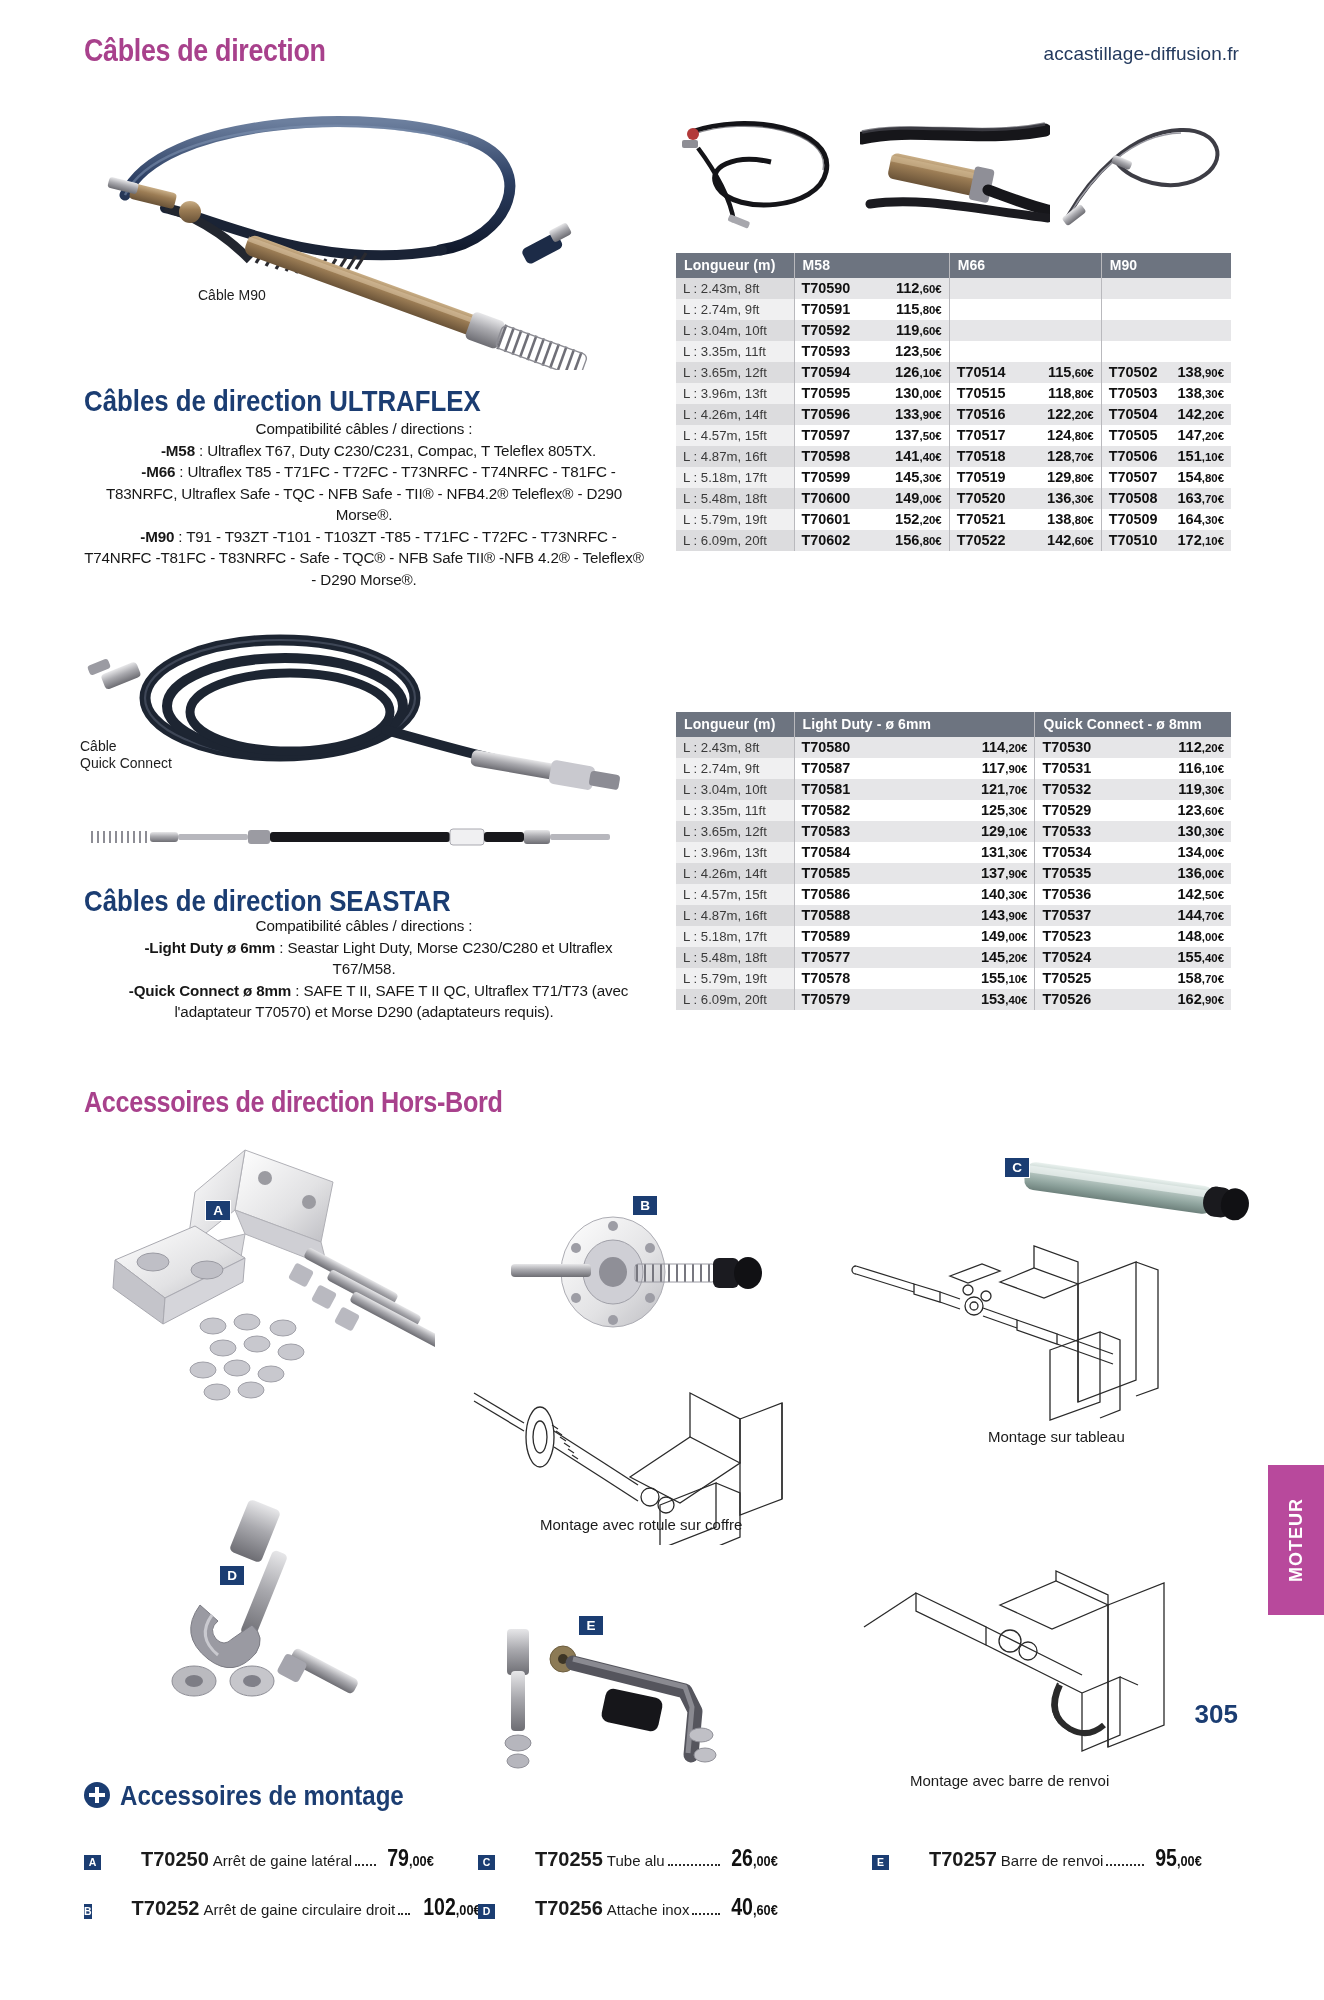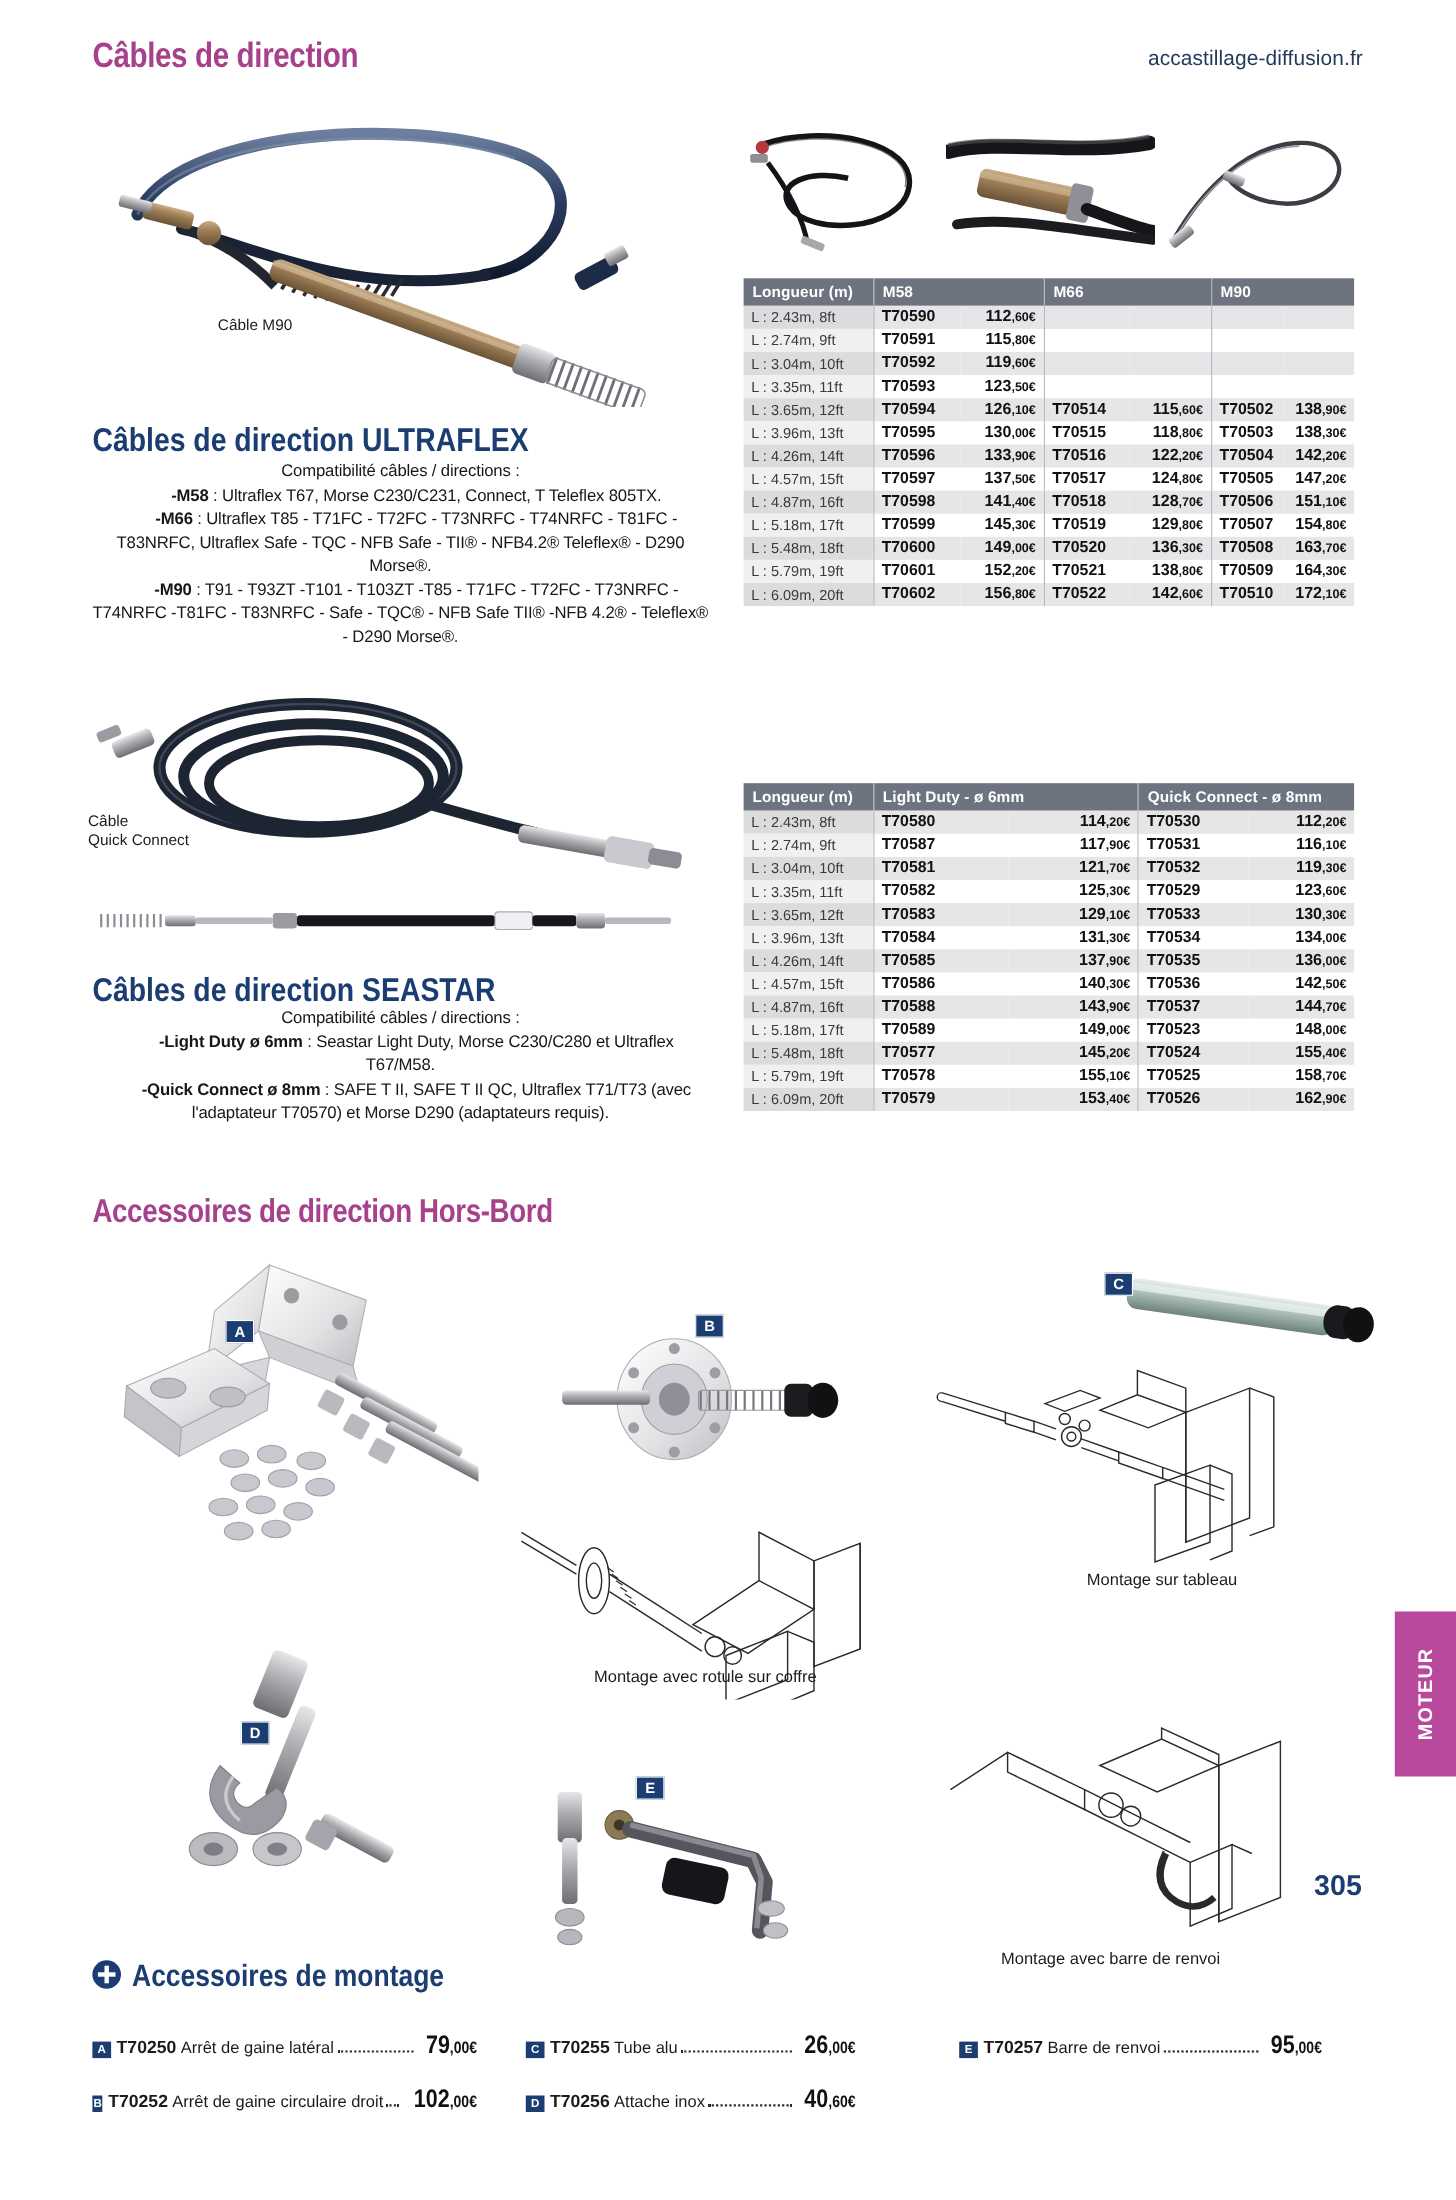--- a/index.html
+++ b/index.html
@@ -107,21 +107,21 @@
 
   
   .acc-list { position: absolute; font-size: 15.5px; color: #1b1b1b; }
   #acc-col1 { left: 84px; top: 1845px; width: 350px; }
   #acc-col2 { left: 478px; top: 1845px; width: 300px; }
   #acc-col3 { left: 872px; top: 1845px; width: 330px; }
   .acc-row {
     display: flex; align-items: baseline; margin-bottom: 22px;
     white-space: nowrap;
   }
-  .acc-ref { font-weight: bold; font-size: 16px; margin-right: 4px; }
+  .acc-ref { font-weight: bold; font-size: 20px; margin-right: 4px; margin-left: 35px; }
   .acc-name { font-size: 15px; }
   .acc-dots {
     flex: 1; border-bottom: 2.2px dotted #2c2c2c; margin: 0 3px 4px 3px;
     min-width: 12px;
   }
   .acc-price {
     font-family: "Liberation Sans Narrow", "Liberation Sans", sans-serif;
     font-weight: bold; font-size: 23px; color: #111;
     transform: scaleX(0.85); transform-origin: right bottom;
   }
@@ -268,21 +268,21 @@
     <path d="M8 98 C 30 60, 70 14, 120 12 C 160 10, 170 44, 140 60 C 110 76, 70 62, 58 46" fill="none" stroke="#3d3d45" stroke-width="4"></path>
     <path d="M10 96 C 32 58, 72 16, 121 15" fill="none" stroke="#9a9aa2" stroke-width="1.4"></path>
     <rect x="2" y="92" width="24" height="10" rx="3" fill="url(#steelG)" transform="rotate(-38 14 97)"></rect>
     <rect x="52" y="40" width="20" height="9" rx="3" fill="url(#steelG)" transform="rotate(22 62 44)"></rect>
   </svg>
 
   <div class="blue-head" id="ultraflex-head">Câbles de direction ULTRAFLEX</div>
   <div class="compat" id="ultraflex-compat">
     <div>Compatibilité câbles / directions :</div>
     <div>
-      <b>-M58</b><span> : Ultraflex T67, Morse C230/C231, Connect, T Teleflex 805TX.</span>
+      <b>-M58</b><span> : Ultraflex T67, Duty C230/C231, Compac, T Teleflex 805TX.</span>
     </div>
     <div>
       <b>-M66</b><span> : Ultraflex T85 - T71FC - T72FC - T73NRFC - T74NRFC - T81FC - T83NRFC, Ultraflex Safe - TQC - NFB Safe - TII® - NFB4.2® Teleflex® - D290 Morse®.</span>
     </div>
     <div>
       <b>-M90</b><span> : T91 - T93ZT -T101 - T103ZT -T85 - T71FC - T72FC - T73NRFC - T74NRFC -T81FC - T83NRFC - Safe - TQC® - NFB Safe TII® -NFB 4.2® - Teleflex® - D290 Morse®.</span>
     </div>
   </div>
 
   <table class="price" id="table-ultraflex">

